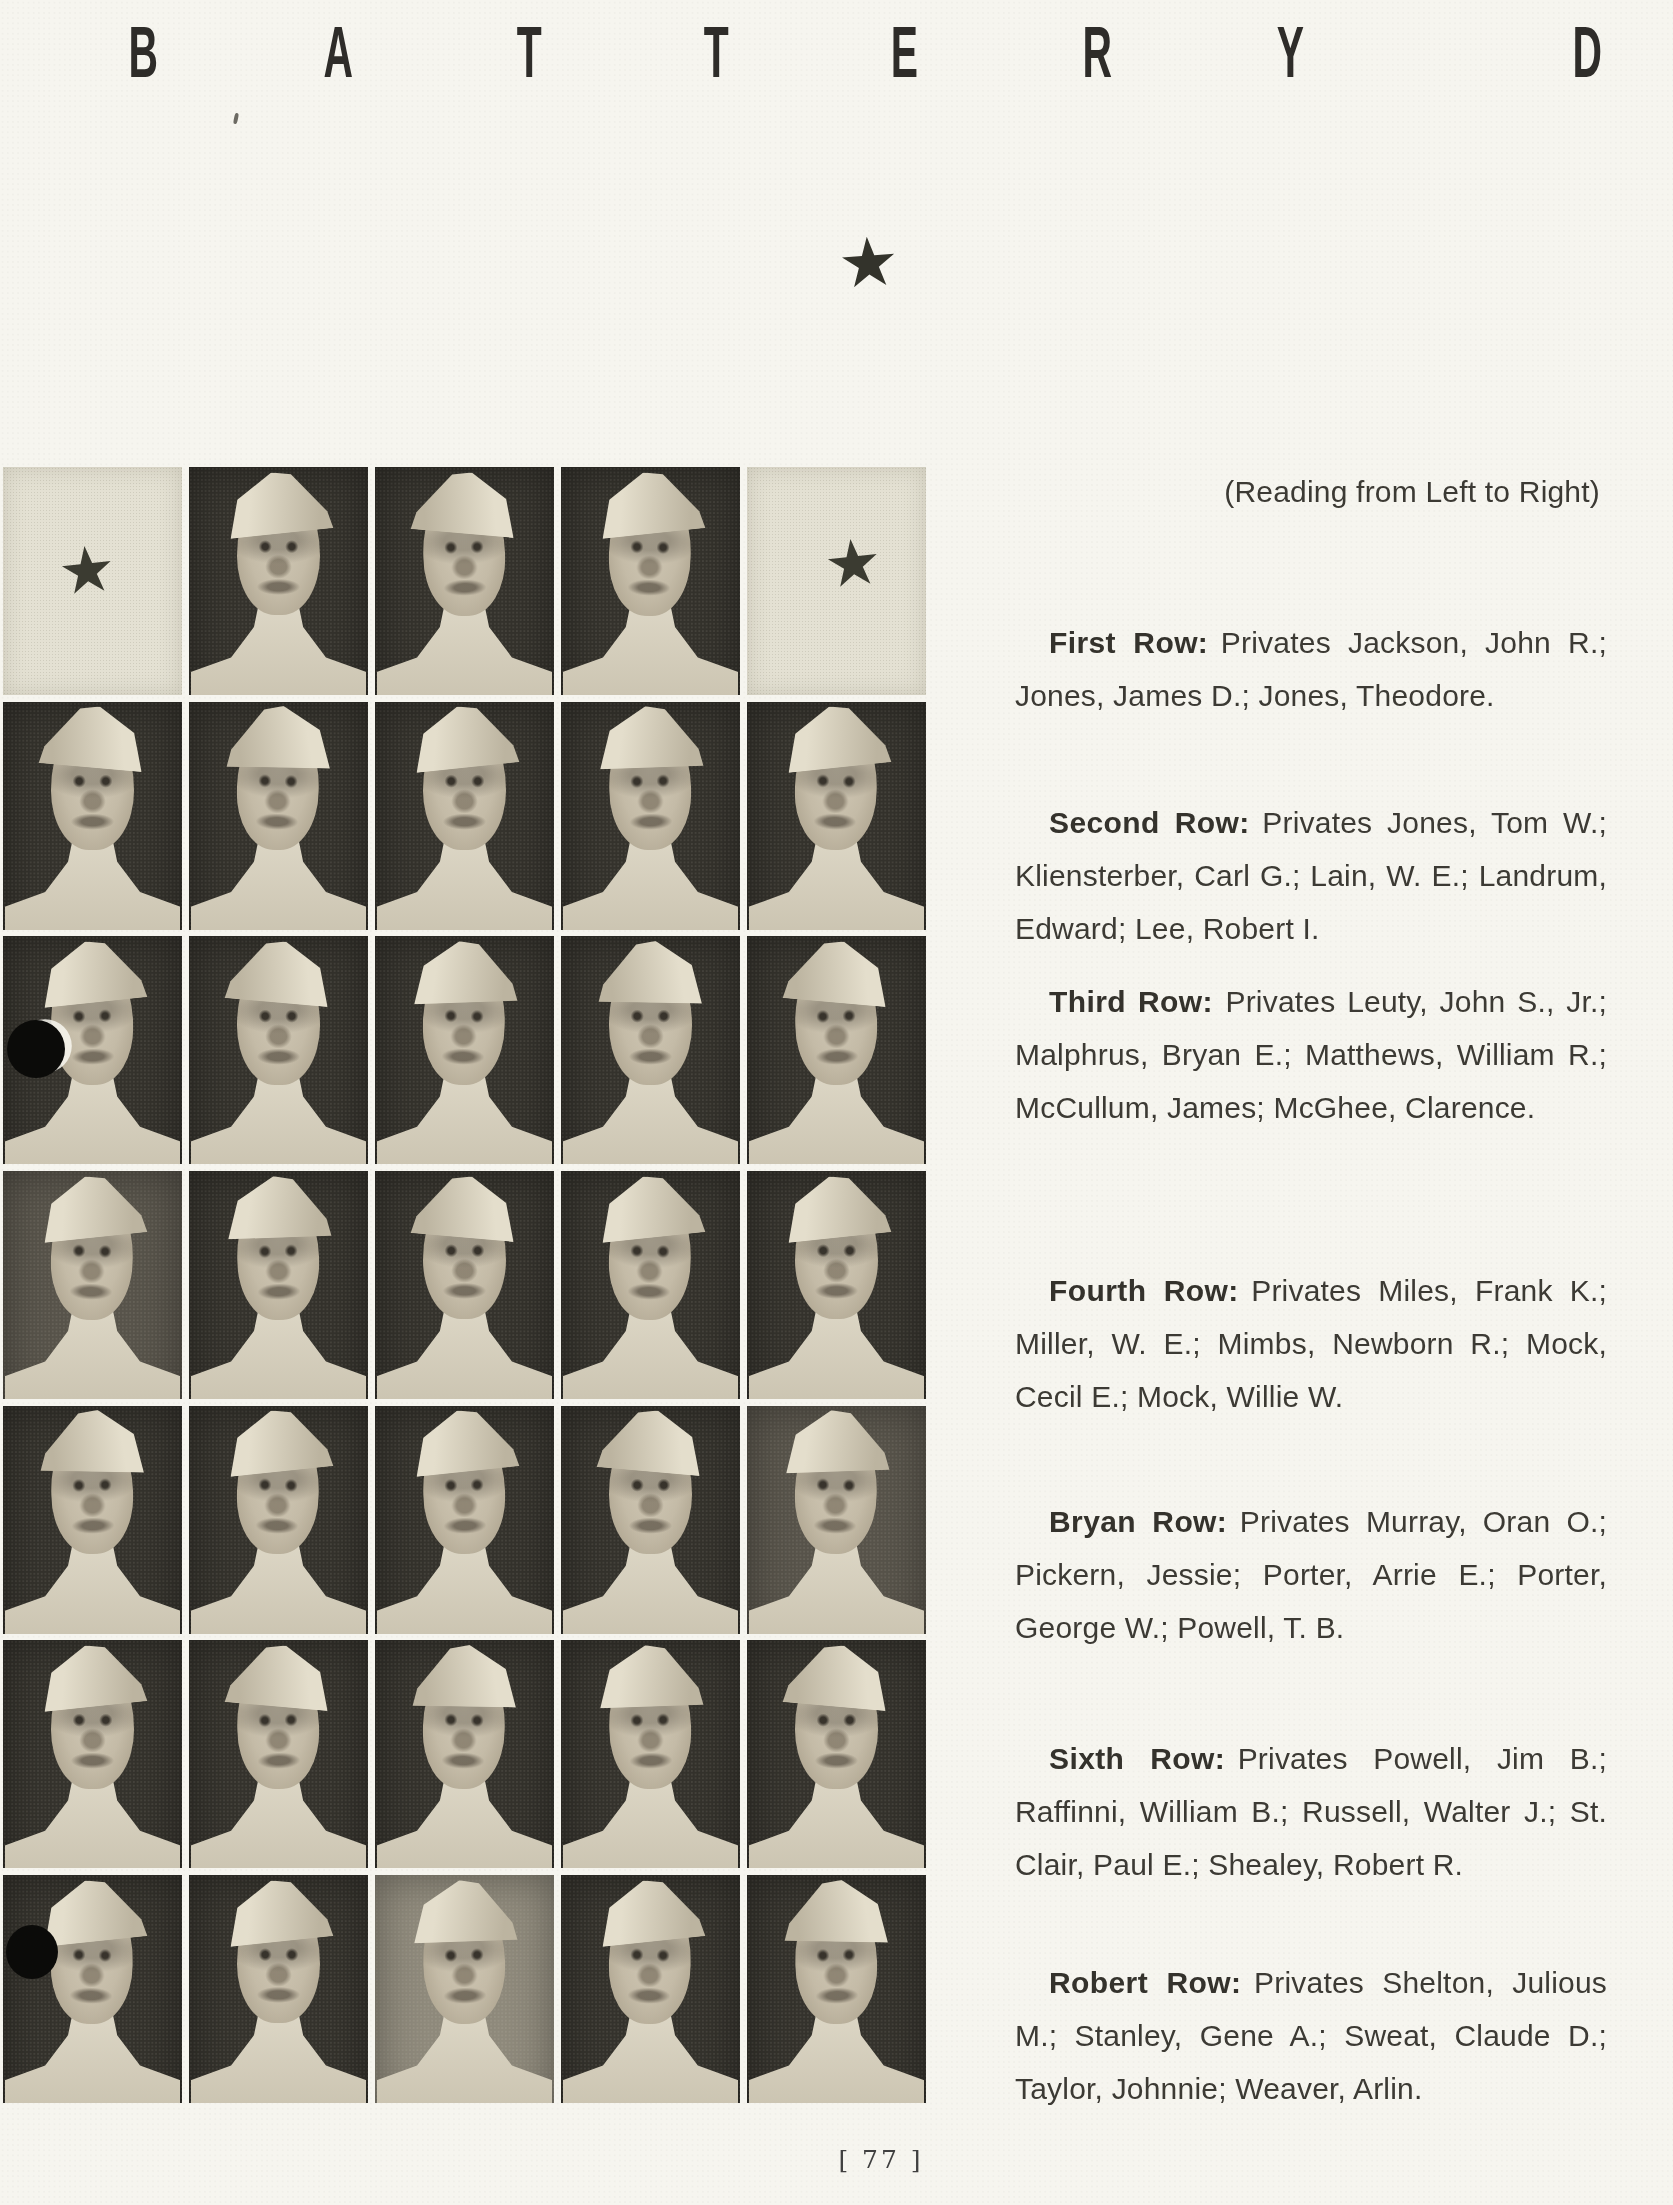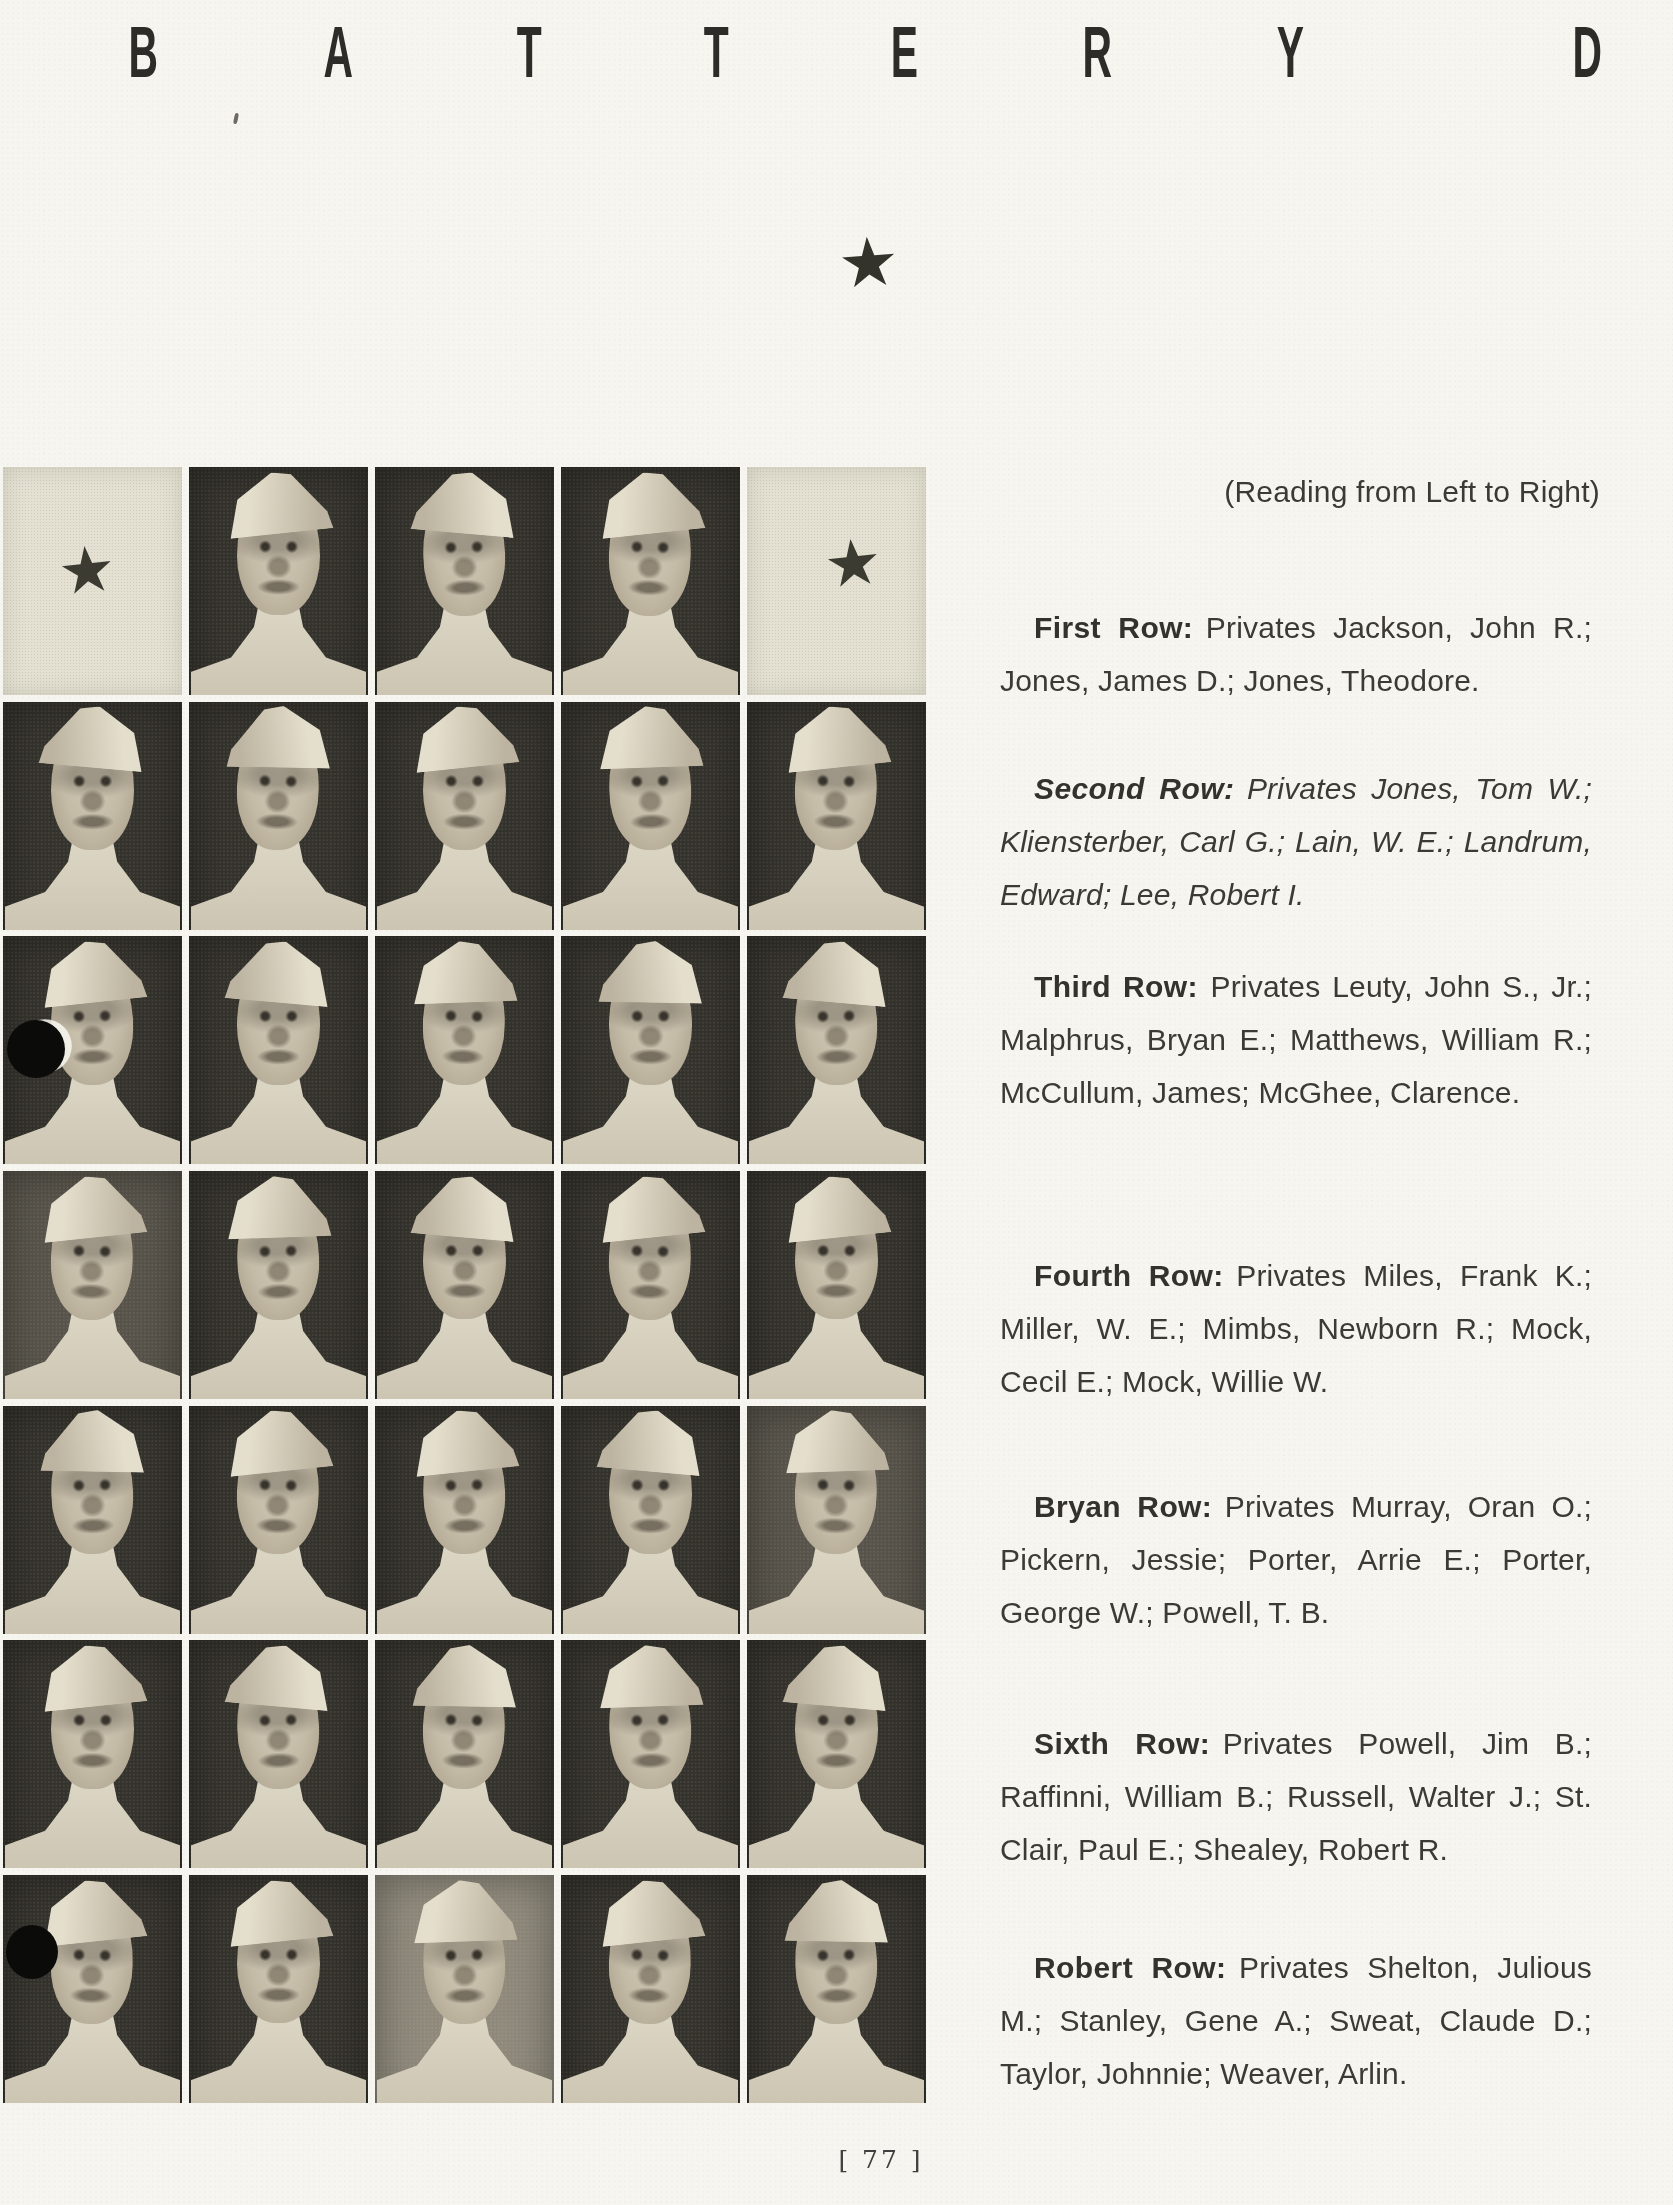--- a/index.html
+++ b/index.html
@@ -72,23 +72,23 @@
   .cell:nth-child(7n) .cap{transform:rotate(1deg) scaleX(-1);}
   .photo:nth-child(odd)::before{transform:rotate(-1.5deg);}
   .photo:nth-child(3n+1)::before{transform:rotate(1.5deg);}
   
   .hole{position:absolute;background:#0b0b09;border-radius:50%;z-index:5;}
   .hole1{left:7.4px;top:1020px;width:58px;height:58px;box-shadow:9px -3px 0 -2.2px rgba(248,247,240,0.85);}
   .hole2{left:6px;top:1925px;width:52px;height:54px;}
   
   .captions{position:absolute;left:1000px;top:0;width:592px;font-size:30px;line-height:53px;color:#3c3a34;letter-spacing:0.2px;}
   .reading{position:absolute;top:465px;left:8px;width:100%;margin:0;text-align:right;}
-  .cap-p{position:absolute;left:0;width:100%;margin:0;text-align:justify;text-indent:34px;}
+  .cap-p{position:absolute;left:0;width:100%;margin:15px;text-align:justify;text-indent:34px;}
   .cap-p b{font-weight:700;letter-spacing:0.4px;margin-right:0.42em;color:#34322c;}
-  .p1{top:601px;} .p2{top:762px;font-style:italic;} .p3{top:960px;} .p4{top:1249px;}
+  .p1{top:601px;} .p2{top:781px;} .p3{top:960px;} .p4{top:1249px;}
   .p5{top:1480px;} .p6{top:1717px;} .p7{top:1941px;}
   
   .page-number{
     position:absolute;left:807px;top:2145px;width:148px;text-align:center;
     font-family:"DejaVu Serif", serif;font-size:25px;color:#404040;letter-spacing:3px;
   }
 </style>
 </head>
 <body>
 

